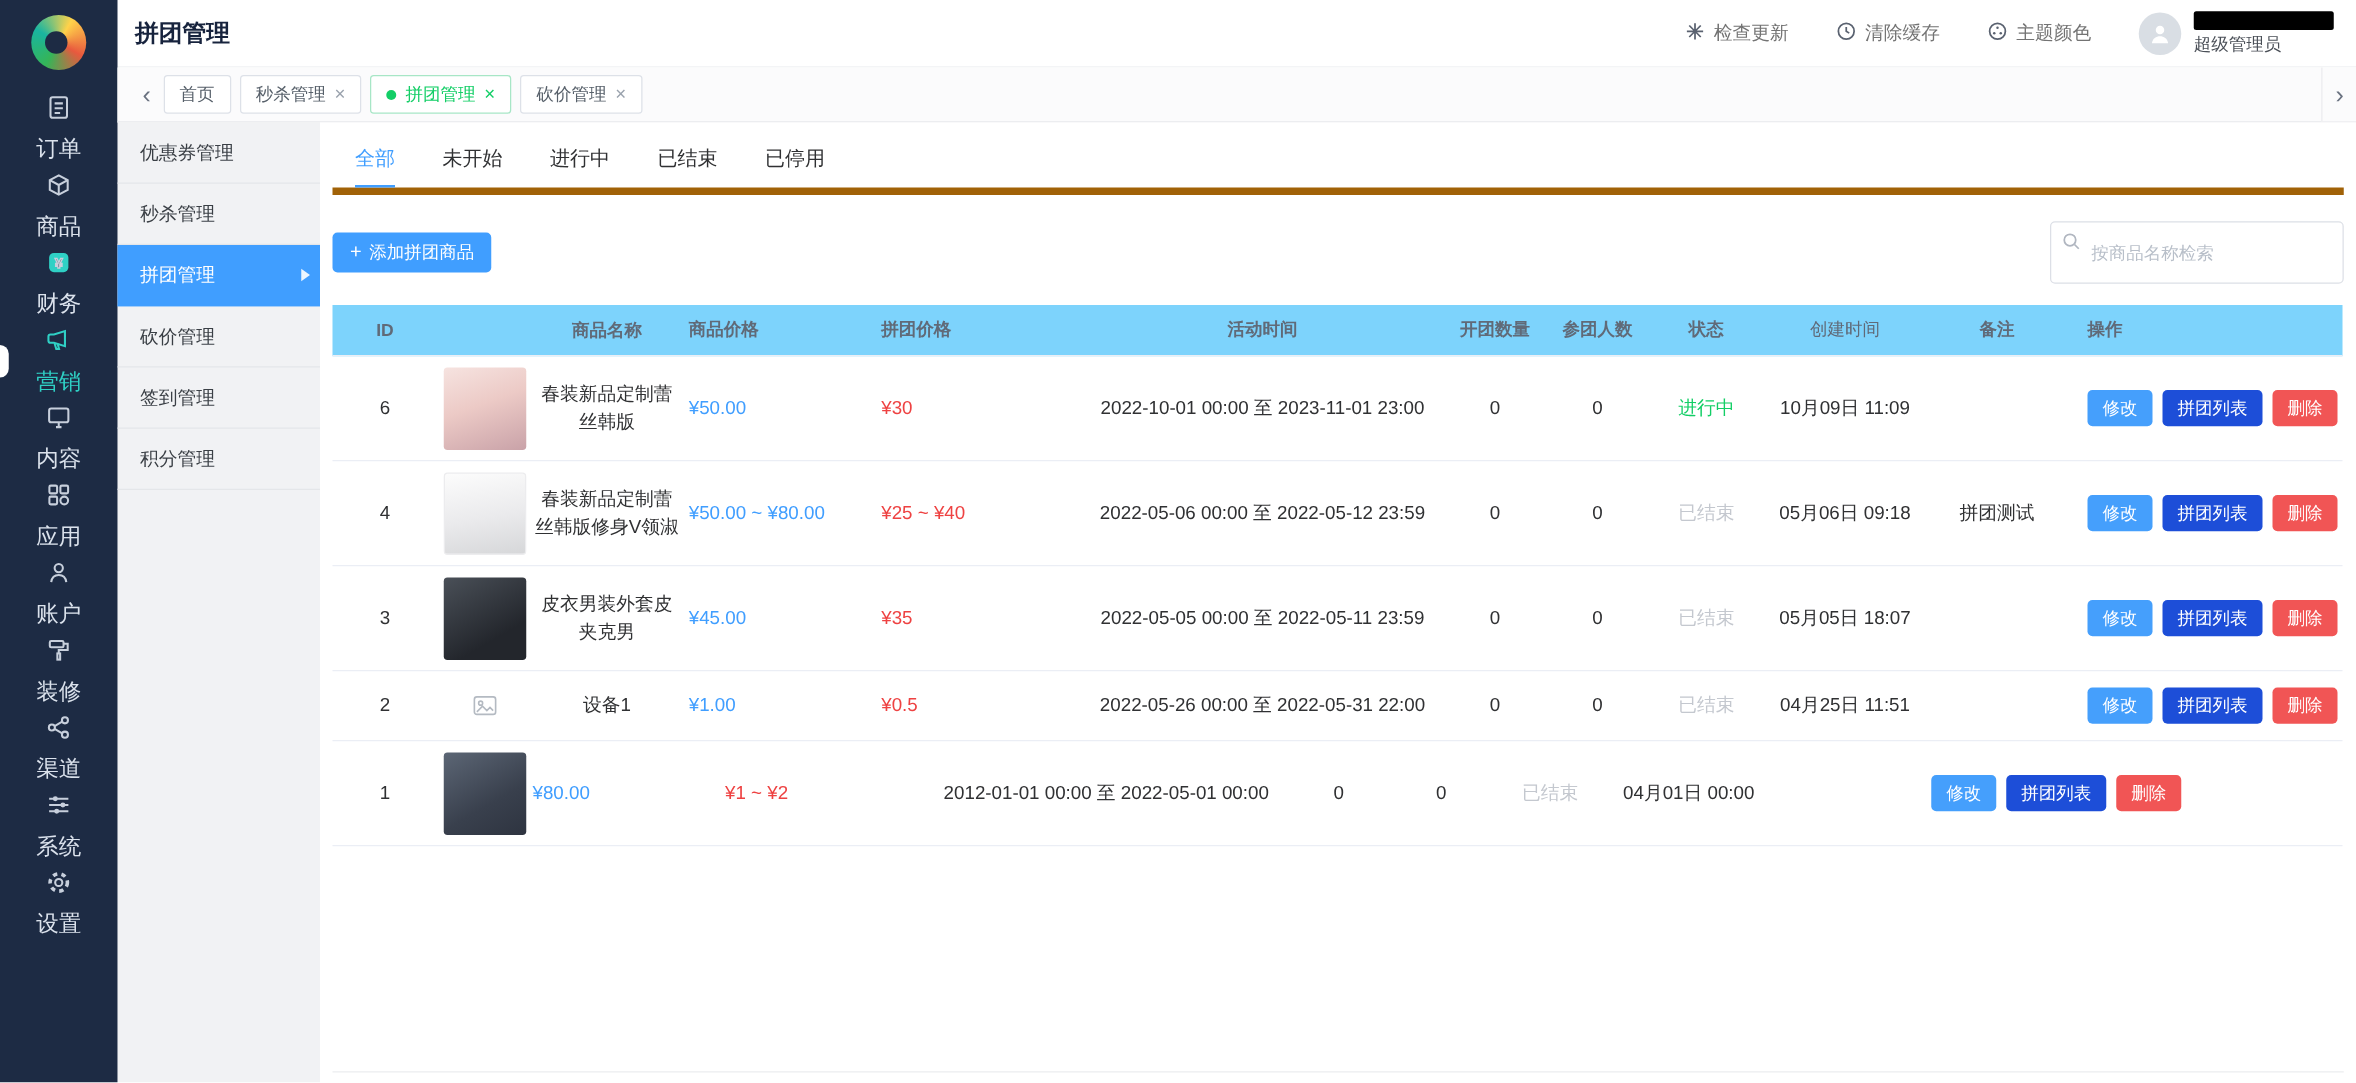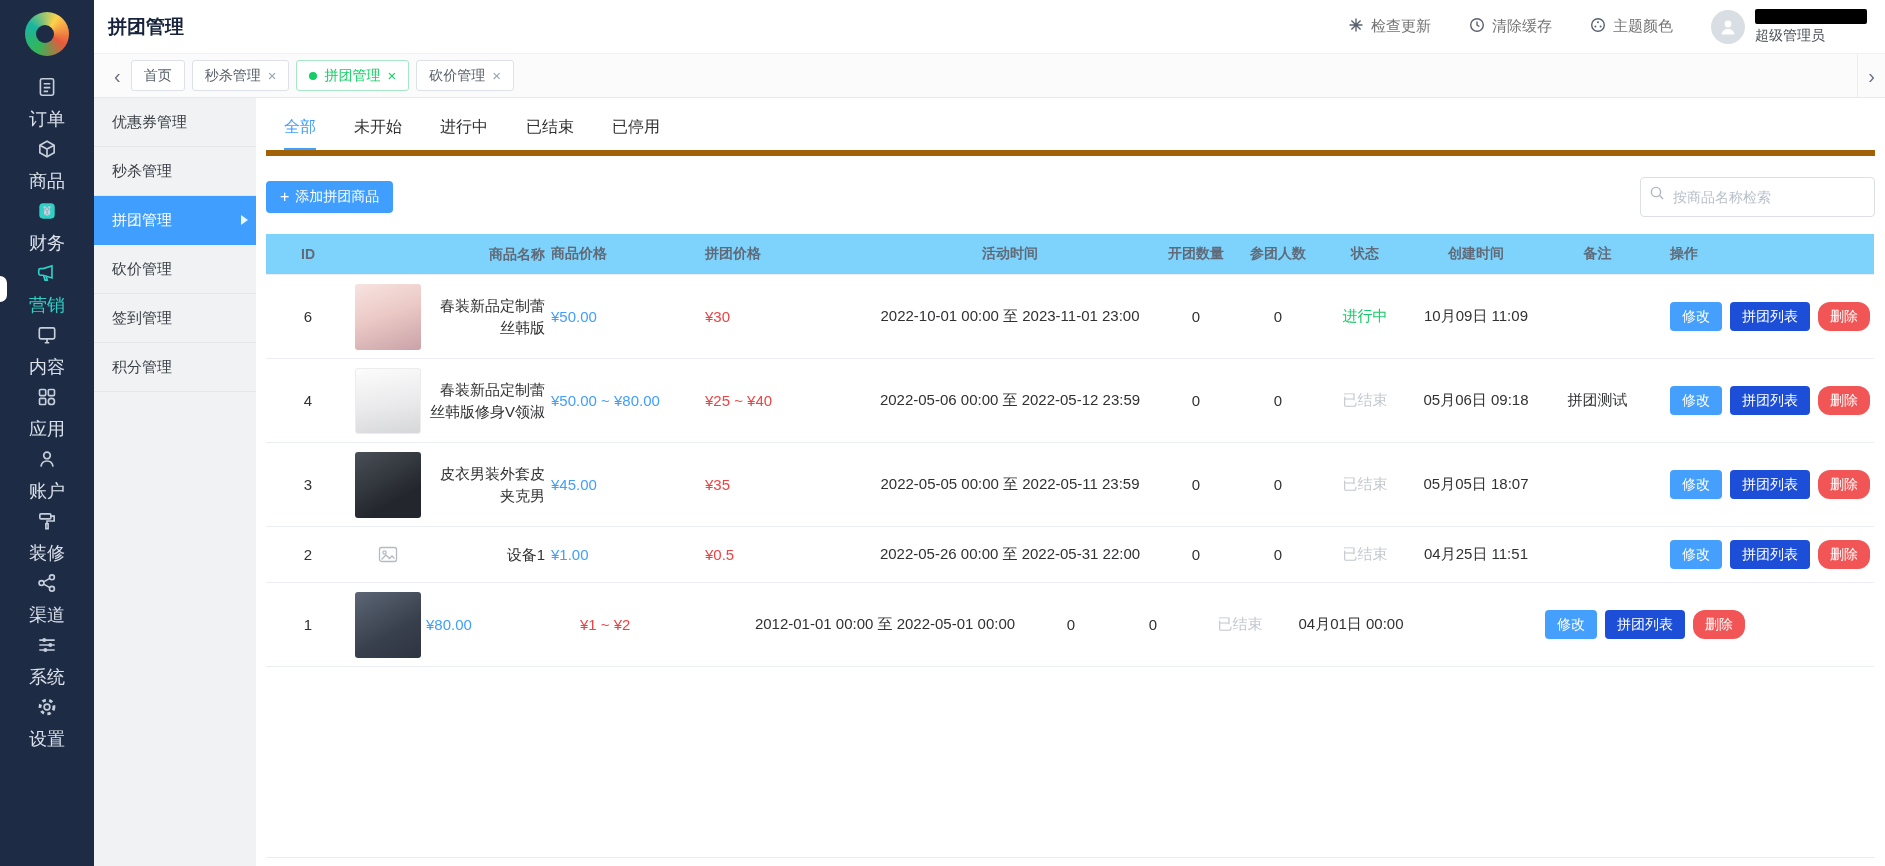--- a/index.html
+++ b/index.html
@@ -74,61 +74,61 @@
   .filter-tab.active::after { content:""; position: absolute; left: 0; right: 0; bottom: 0;
     height: 2px; background: #409eff; }
 
   
   .toolbar { display: flex; align-items: center; margin-top: 21px; }
   .add-btn { display: inline-flex; align-items: center; gap: 6px; height: 32px; padding: 0 14px;
     background: #409eff; color: #fff; border: none; border-radius: 4px; font-size: 14px; cursor: pointer;
     font-family: inherit; }
   .add-btn .plus { font-size: 16px; line-height: 1; }
   .search-box { margin-left: auto; position: relative; width: 235px; }
-  .search-box input { width: 100%; height: 40px; border: 1px solid #dcdfe6; border-radius: 4px;
+  .search-box input { width: 100%; height: 50px; border: 1px solid #dcdfe6; border-radius: 4px;
     padding: 0 10px 0 32px; font-size: 14px; color: #303133; outline: none; font-family: inherit; }
   .search-box input::placeholder { color: #b8bfc9; }
   .search-box svg { position: absolute; left: 9px; top: 8px; stroke: #b0b6c0; }
 
   
   .table { margin-top: 17px; width: 1608px; font-size: 15px; }
   .thead, .trow { display: flex; align-items: center; }
   .thead { height: 41px; background: #7dd3fc; color: #606a78; font-weight: 600; font-size: 14px;
     border-bottom: 1px solid #ebeef5; }
   .trow { min-height: 84px; border-bottom: 1px solid #ebeef5; }
   .trow.compact { min-height: 56px; }
   .c { flex: 0 0 auto; }
   .c-id      { width: 84px;  text-align: center; }
   .c-img     { width: 76px;  display: flex; justify-content: center; align-items: center; }
-  .c-name    { width: 125px; text-align: right; line-height: 1.45; padding-right: 6px; }
+  .c-name    { width: 125px; text-align: center; line-height: 1.45; padding-right: 6px; }
   .c-price   { width: 154px; text-align: left; color: #409eff; }
   .c-gprice  { width: 160px; text-align: left; color: #ee4242; }
   .c-time    { width: 290px; text-align: center; }
   .c-num     { width: 82px;  text-align: center; }
   .c-status  { width: 92px;  text-align: center; }
   .c-created { width: 130px; text-align: center; font-weight: 500; }
   .c-remark  { width: 113px; text-align: center; }
   .c-actions { width: 220px; text-align: left; padding-left: 16px; display: flex; gap: 8px; }
   .thead .c { color: #606a78; font-weight: 600; }
   .thead .c-price, .thead .c-gprice { color: #606a78; }
-  .thead .c-created { font-weight: 700; }
+  .thead .c-created { font-weight: 400; }
   .st-running { color: #13ce66; }
   .st-ended { color: #c4c8cf; }
 
   .pimg { width: 66px; height: 66px; border-radius: 3px; }
   .img-p1 { background: linear-gradient(160deg, #f6e3e0 0%, #eccac6 45%, #c9a2a8 100%); }
   .img-p2 { background: linear-gradient(170deg, #fcfcfc, #eaeaec 55%, #d6d7d9); border: 1px solid #ececee; }
   .img-p3 { background: linear-gradient(150deg, #4a5058, #23262c 70%); }
   .img-p5 { background: linear-gradient(150deg, #5c6675, #39404d 60%, #2e3440); }
 
   .btn { height: 29px; padding: 0 12px; border: none; border-radius: 4px; color: #fff;
     font-size: 14px; cursor: pointer; white-space: nowrap; font-family: inherit; }
   .b-edit { background: #459ffc; }
   .b-list { background: #1d4ed8; }
-  .b-del  { background: #f15555; border-radius: 12px; }
+  .b-del  { background: #f15555; }
 
   .footer-line { position: absolute; left: 10px; right: 10px; bottom: 8px; border-top: 1px solid #ebedf0; }
 </style>
 </head>
 <body>
 
 <div class="app">
 
   <aside class="sidebar">
     <div class="logo"></div>

